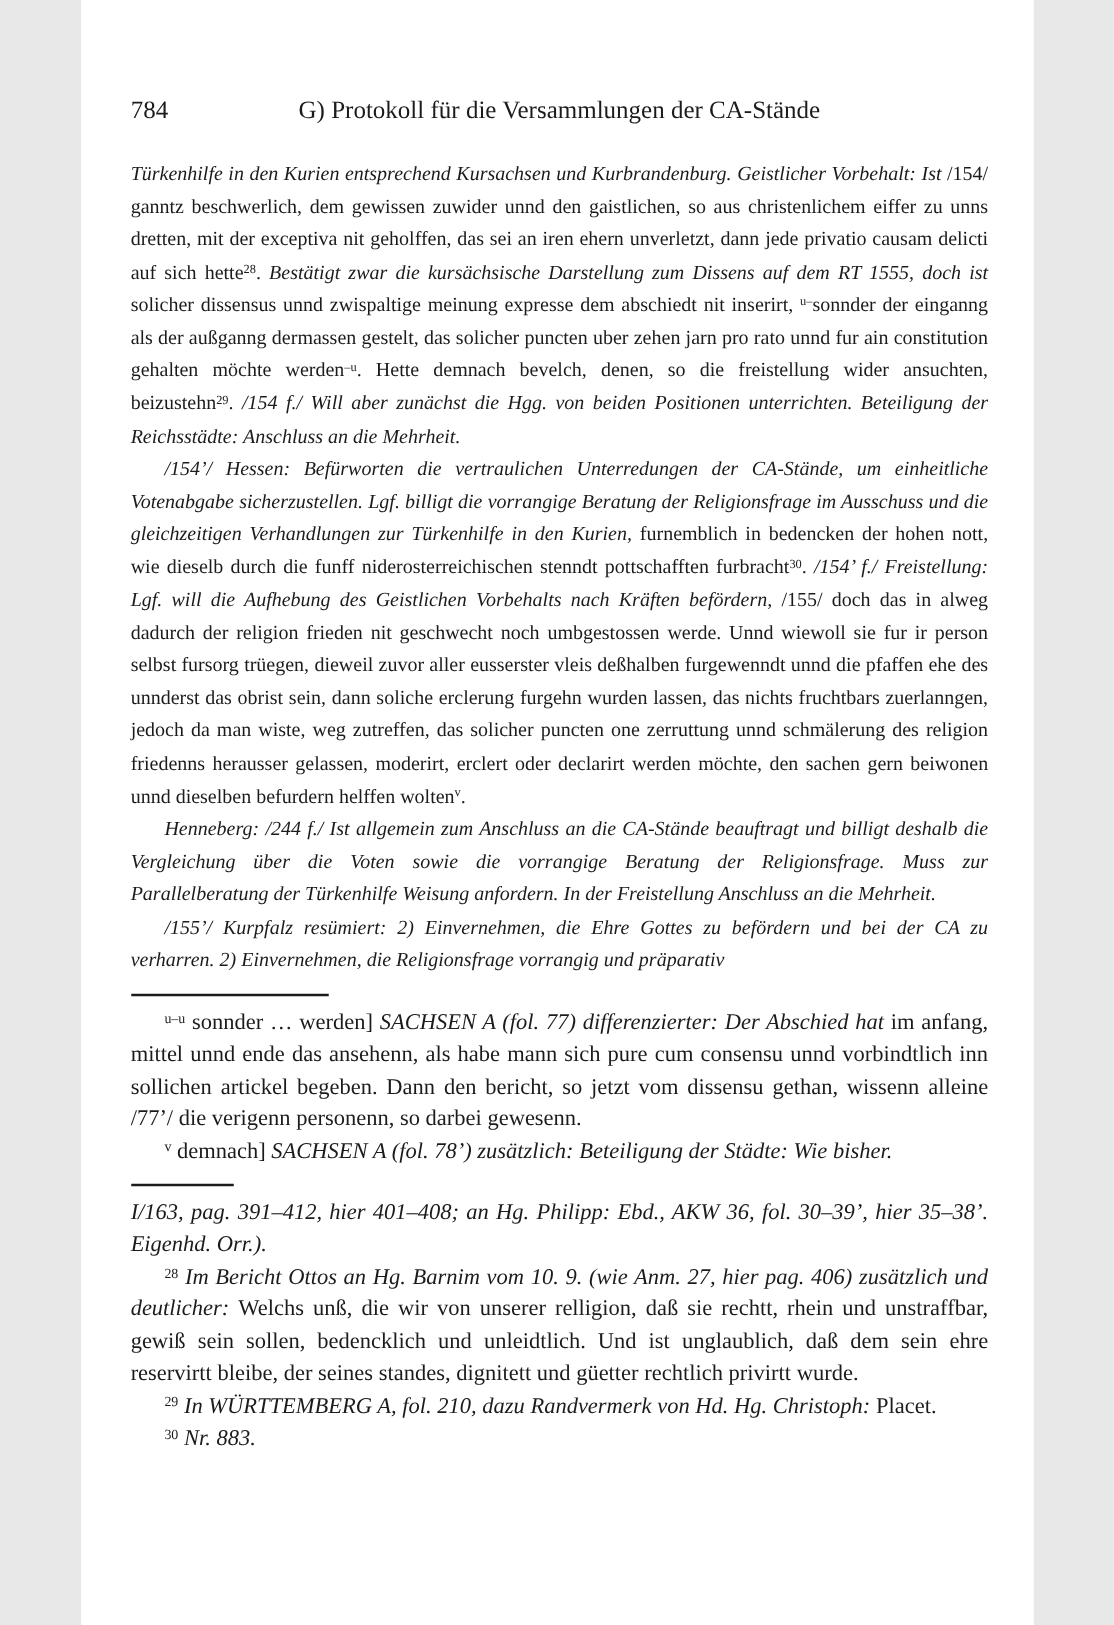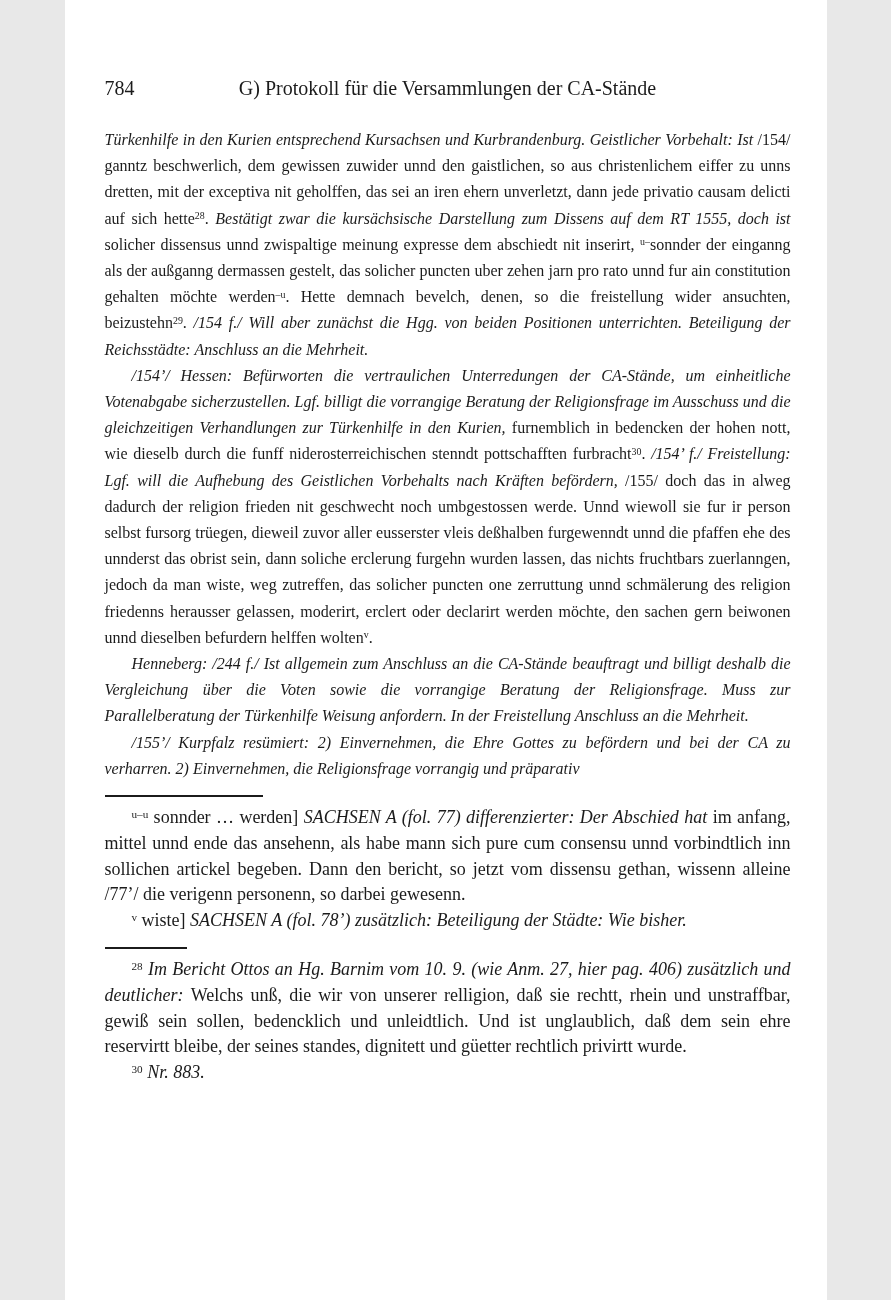--- a/index.html
+++ b/index.html
@@ -82,23 +82,25 @@
       <p class="para"><span class="i">Türkenhilfe in den Kurien entsprechend Kursachsen und Kurbrandenburg. Geistlicher Vorbehalt: Ist </span><span class="r">/154/ ganntz beschwerlich, dem gewissen zuwider unnd den gaistlichen, so aus christenlichem eiffer zu unns dretten, mit der exceptiva nit geholffen, das sei an iren ehern unverletzt, dann jede privatio causam delicti auf sich hette</span><sup class="sup">28</sup><span class="r">. </span><span class="i">Bestätigt zwar die kursächsische Darstellung zum Dissens auf dem RT 1555, doch ist </span><span class="r">solicher dissensus unnd zwispaltige meinung expresse dem abschiedt nit inserirt, </span><sup class="sup">u–</sup><span class="r">sonnder der einganng als der außganng dermassen gestelt, das solicher puncten uber zehen jarn pro rato unnd fur ain constitution gehalten möchte werden</span><sup class="sup">–u</sup><span class="r">. Hette demnach bevelch, denen, so die freistellung wider ansuchten, beizustehn</span><sup class="sup">29</sup><span class="r">. </span><span class="i">/154 f./ Will aber zunächst die Hgg. von beiden Positionen unterrichten. Beteiligung der Reichsstädte: Anschluss an die Mehrheit.</span></p>
       <p class="para indent"><span class="i">/154’/ Hessen: Befürworten die vertraulichen Unterredungen der CA-Stände, um einheitliche Votenabgabe sicherzustellen. Lgf. billigt die vorrangige Beratung der Religionsfrage im Ausschuss und die gleichzeitigen Verhandlungen zur Türkenhilfe in den Kurien, </span><span class="r">furnemblich in bedencken der hohen nott, wie dieselb durch die funff niderosterreichischen stenndt pottschafften furbracht</span><sup class="sup">30</sup><span class="r">. </span><span class="i">/154’ f./ Freistellung: Lgf. will die Aufhebung des Geistlichen Vorbehalts nach Kräften befördern, </span><span class="r">/155/ doch das in alweg dadurch der religion frieden nit geschwecht noch umbgestossen werde. Unnd wiewoll sie fur ir person selbst fursorg trüegen, dieweil zuvor aller eusserster vleis deßhalben furgewenndt unnd die pfaffen ehe des unnderst das obrist sein, dann soliche erclerung furgehn wurden lassen, das nichts fruchtbars zuerlanngen, jedoch da man wiste, weg zutreffen, das solicher puncten one zerruttung unnd schmälerung des religion friedenns herausser gelassen, moderirt, erclert oder declarirt werden möchte, den sachen gern beiwonen unnd dieselben befurdern helffen wolten</span><sup class="sup">v</sup><span class="r">.</span></p>
       <p class="para indent"><span class="i">Henneberg: /244 f./ Ist allgemein zum Anschluss an die CA-Stände beauftragt und billigt deshalb die Vergleichung über die Voten sowie die vorrangige Beratung der Religionsfrage. Muss zur Parallelberatung der Türkenhilfe Weisung anfordern. In der Freistellung Anschluss an die Mehrheit.</span></p>
       <p class="para indent"><span class="i">/155’/ Kurpfalz resümiert: 2) Einvernehmen, die Ehre Gottes zu befördern und bei der CA zu verharren. 2) Einvernehmen, die Religionsfrage vorrangig und präparativ</span></p>
     </div>
 
   <hr class="rule apparatus-rule">
 
   <div class="notes">
       <p class="para indent"><sup class="sup">u–u</sup><span class="r"> sonnder … werden] </span><span class="i">SACHSEN A (fol. 77) differenzierter: Der Abschied hat </span><span class="r">im anfang, mittel unnd ende das ansehenn, als habe mann sich pure cum consensu unnd vorbindtlich inn sollichen artickel begeben. Dann den bericht, so jetzt vom dissensu gethan, wissenn alleine /77’/ die verigenn personenn, so darbei gewesenn.</span></p>
-      <p class="para indent"><sup class="sup">v</sup><span class="r"> wiste] </span><span class="i">SACHSEN A (fol. 78’) zusätzlich: Beteiligung der Städte: Wie bisher.</span></p>
+      <p class="para indent"><sup class="sup">v</sup><span class="r"> demnach] </span><span class="i">SACHSEN A (fol. 78’) zusätzlich: Beteiligung der Städte: Wie bisher.</span></p>
     </div>
 
   <hr class="rule footnote-rule">
 
   <div class="notes">
+      <p class="para"><span class="i">I/163, pag. 391–412, hier 401–408; an Hg. Philipp: Ebd., AKW 36, fol. 30–39’, hier 35–38’. Eigenhd. Orr.).</span></p>
       <p class="para indent"><sup class="sup">28</sup><span class="i"> Im Bericht Ottos an Hg. Barnim vom 10. 9. (wie Anm. 27, hier pag. 406) zusätzlich und deutlicher: </span><span class="r">Welchs unß, die wir von unserer relligion, daß sie rechtt, rhein und unstraffbar, gewiß sein sollen, bedencklich und unleidtlich. Und ist unglaublich, daß dem sein ehre reservirtt bleibe, der seines standes, dignitett und güetter rechtlich privirtt wurde.</span></p>
+      <p class="para indent"><sup class="sup">29</sup><span class="i"> In WÜRTTEMBERG A, fol. 210, dazu Randvermerk von Hd. Hg. Christoph: </span><span class="r">Placet.</span></p>
       <p class="para indent"><sup class="sup">30</sup><span class="i"> Nr. 883.</span></p>
     </div>
 
 </div>
 
 </body></html>

